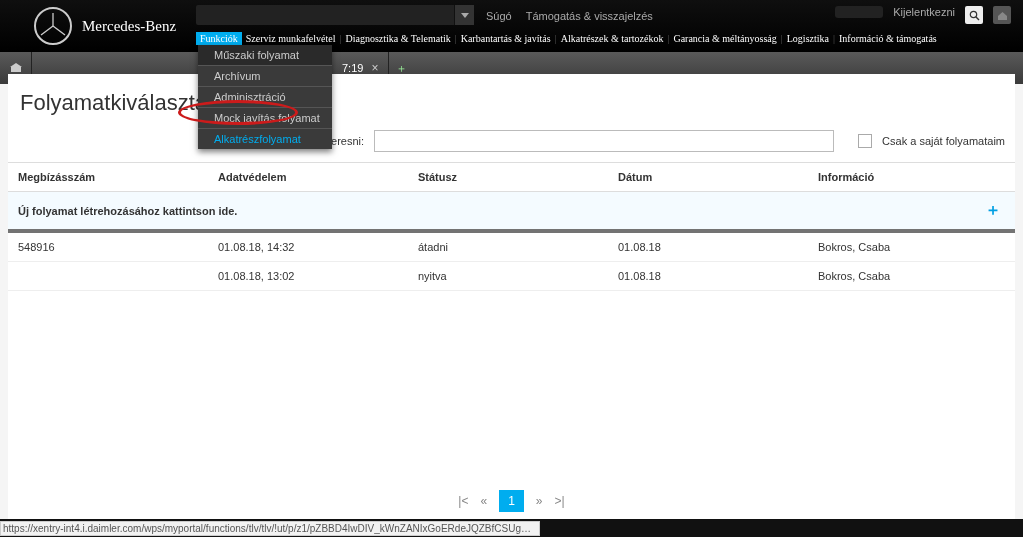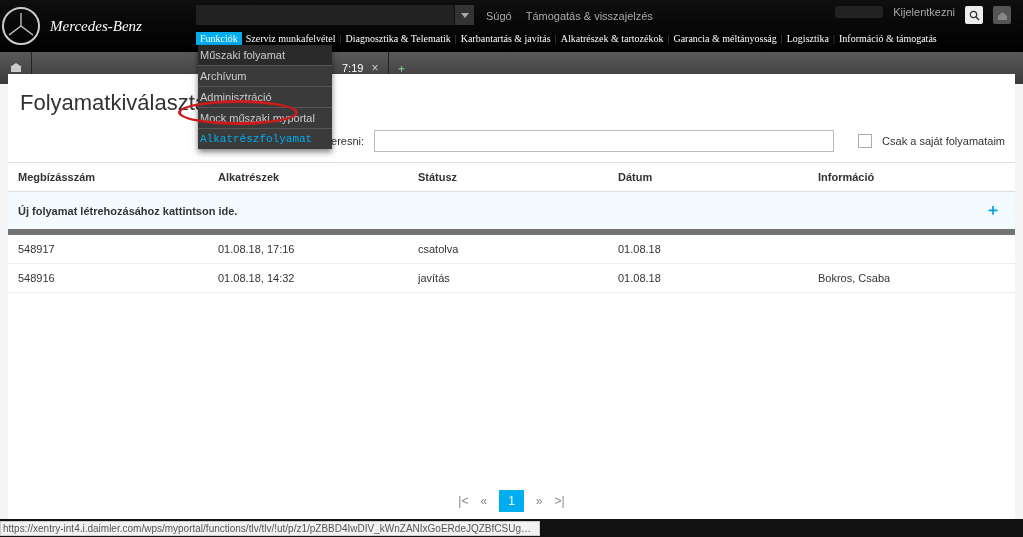--- a/index.html
+++ b/index.html
@@ -17,23 +17,22 @@
     display: flex;
     align-items: center;
     color: #ccc;
     font-size: 11px;
     position: relative;
   }
   .logo-block {
     display: flex;
     align-items: center;
     gap: 10px;
-    padding-left: 2px;
+    padding-left: 34px;
     width: 196px;
-    font-style: italic;
   }
   .star-logo {
     width: 38px; height: 38px;
     border: 2px solid #ccc;
     border-radius: 50%;
     position: relative;
   }
   .star-logo svg { position: absolute; left:50%; top:50%; transform:translate(-50%,-50%); }
   .brand { font-size: 15px; color:#fff; font-family: "Times New Roman", serif; white-space:nowrap; }
   .search-wrap {
@@ -83,25 +82,25 @@
   .proc-tab { padding:0 10px; display:flex; align-items:center; gap:8px; border-right:1px solid #222; cursor:pointer;}
   .proc-tab .close-x { font-size:12px; color:#ccc; cursor:pointer;}
   .add-tab { width:24px; display:flex; align-items:center; justify-content:center; cursor:pointer; color:#9e9;}
 
   .dropdown {
     position:absolute; left:198px; top:45px; width:134px;
     background:#3a3a3a; z-index:200; font-size:11px;
     box-shadow:0 3px 6px rgba(0,0,0,.5);
   }
   .dropdown .dd-item {
-    padding:4px 2px; color:#ccc; border-top:1px solid #555;
+    padding:4px 16px; color:#ccc; border-top:1px solid #555;
     cursor:pointer; position:relative; white-space:nowrap;
   }
   .dropdown .dd-item:first-child { border-top:none; background:#2a2a2a;}
-  .dropdown .dd-item.highlight { color:#00adef;font-family:Liberation Mono, monospace; }
+  .dropdown .dd-item.highlight { color:#00adef; }
   .red-ring {
     position:absolute; left:178px; top:100px; width:120px; height:25px;
     border:3px solid #cc1b1b; border-radius:50%/50%;
     z-index:300; pointer-events:none;
   }
 
   .content {
     position:absolute; left:8px; right:8px; top:74px; bottom:18px;
     background:#fff;
   }
@@ -126,21 +125,21 @@
   table.grid th {
     text-align:left; font-weight:bold; padding:8px 6px 8px 10px;
     border-top:1px solid #ddd; border-bottom:1px solid #ddd;
     background:#fff;
   }
   table.grid td {
     padding:8px 6px 8px 10px; border-bottom:1px solid #eee;
   }
   tr.newrow td {
     background:#f4fbff; color:#333; font-weight:bold;
-    border-top:1px solid #7ec8e8; border-bottom:6px solid #737373;
+    border-top:1px solid #7ec8e8; border-bottom:4px solid #737373;
   }
   tr.newrow td.plus { text-align:right; padding-right:14px;}
   .plus-icn { color:#009fe3; font-size:16px; cursor:pointer; font-weight:bold;}
 
   .pager {
     position:absolute; left:0; right:0; bottom:4px; height:28px;
     display:flex; align-items:center; justify-content:center; gap:12px;
     font-size:12px; color:#888;
   }
   .pager span { cursor:pointer; }
@@ -231,21 +230,21 @@
     <span>7:19</span>
     <span class="close-x">×</span>
   </div>
   <div class="add-tab">＋</div>
 </div>
 
 <div class="dropdown">
   <div class="dd-item">Műszaki folyamat</div>
   <div class="dd-item">Archívum</div>
   <div class="dd-item">Adminisztráció</div>
-  <div class="dd-item">Mock műszaki myportal</div>
+  <div class="dd-item">Mock javítás folyamat</div>
   <div class="dd-item highlight">Alkatrészfolyamat</div>
 </div>
 <div class="red-ring"></div>
 
 <div class="content">
   <h2 class="page-title">Folyamatkiválasztás</h2>
 
   <div class="search-row">
     <label>Keresni:</label>
     <input class="text-input" style="">
@@ -257,42 +256,42 @@
     <colgroup>
         <col style="width:200px">
         <col style="width:200px">
         <col style="width:200px">
         <col style="width:200px">
         <col>
       </colgroup>
     <thead>
       <tr>
         <th>Megbízásszám</th>
-        <th>Alkatrészek</th>
+        <th>Adatvédelem</th>
         <th>Státusz</th>
         <th>Dátum</th>
         <th>Információ</th>
       </tr>
     </thead>
     <tbody>
       <tr class="newrow">
         <td colspan="4">Új folyamat létrehozásához kattintson ide.</td>
         <td class="plus"><span class="plus-icn">＋</span></td>
       </tr>
       <tr>
-        <td>548917</td>
-        <td>01.08.18, 17:16</td>
-        <td>csatolva</td>
+        <td>548916</td>
+        <td>01.08.18, 14:32</td>
+        <td>átadni</td>
         <td>01.08.18</td>
-        <td></td>
+        <td>Bokros, Csaba</td>
       </tr>
       <tr>
-        <td>548916</td>
-        <td>01.08.18, 14:32</td>
-        <td>javítás</td>
+        <td></td>
+        <td>01.08.18, 13:02</td>
+        <td>nyitva</td>
         <td>01.08.18</td>
         <td>Bokros, Csaba</td>
       </tr>
     </tbody>
   </table>
 
   <div class="pager">
     <span>|&lt;</span>
     <span>«</span>
     <span class="cur">1</span>

